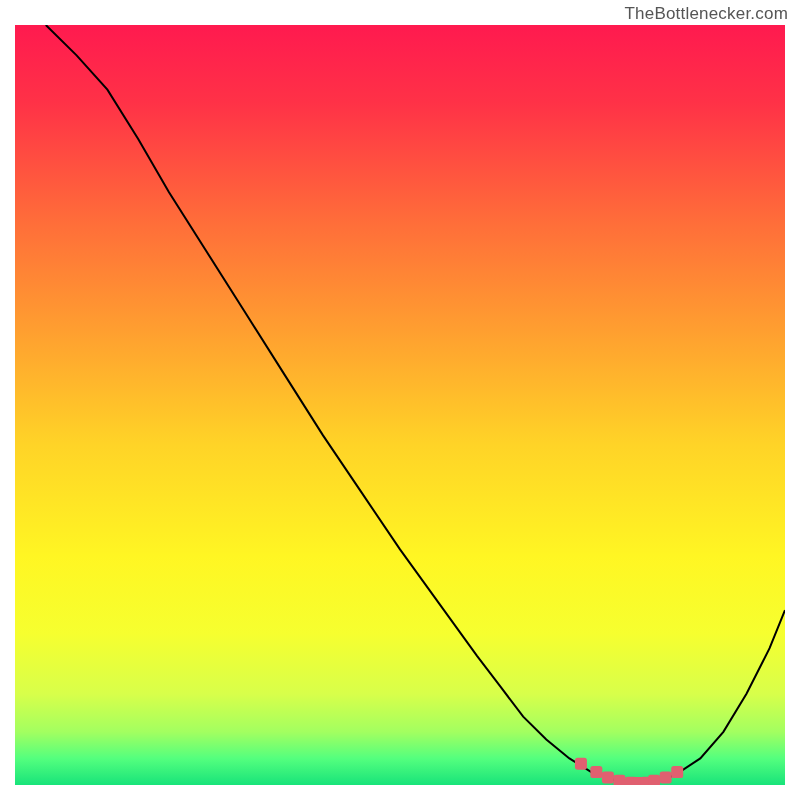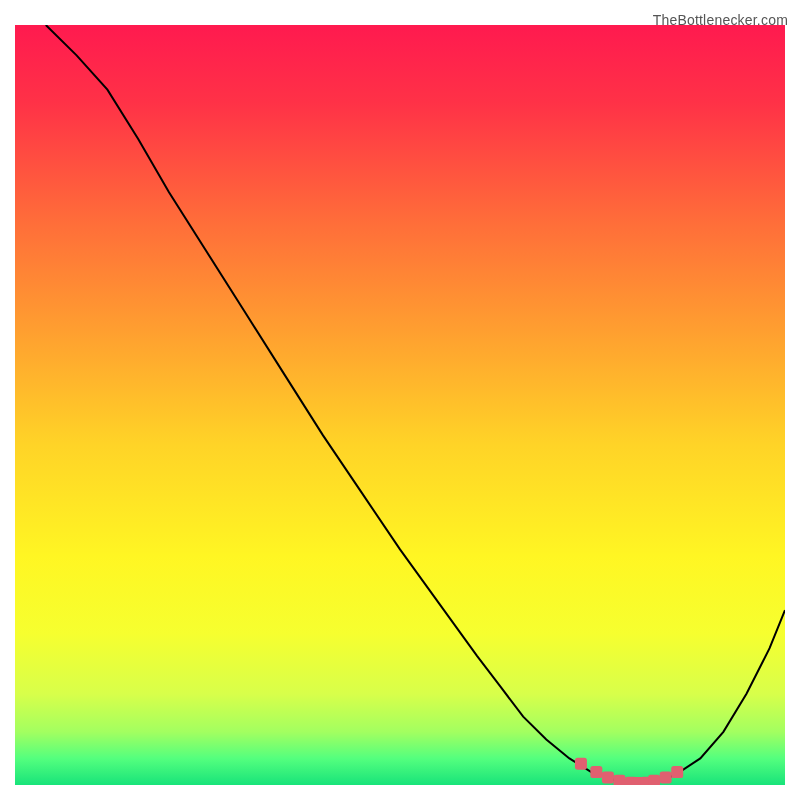--- a/index.html
+++ b/index.html
@@ -11,24 +11,24 @@
     font-family: Arial, Helvetica, sans-serif;
     overflow: hidden;
   }
   .container {
     position: relative;
     width: 800px;
     height: 800px;
   }
   .watermark {
     position: absolute;
-    top: 12px;
+    top: 4px;
     right: 12px;
     color: #555;
-    font-size: 14px;
+    font-size: 17px;
     font-weight: 500;
     letter-spacing: 0.2px;
     z-index: 10;
   }
   .plot {
     position: absolute;
     left: 15px;
     top: 25px;
     width: 770px;
     height: 760px;

